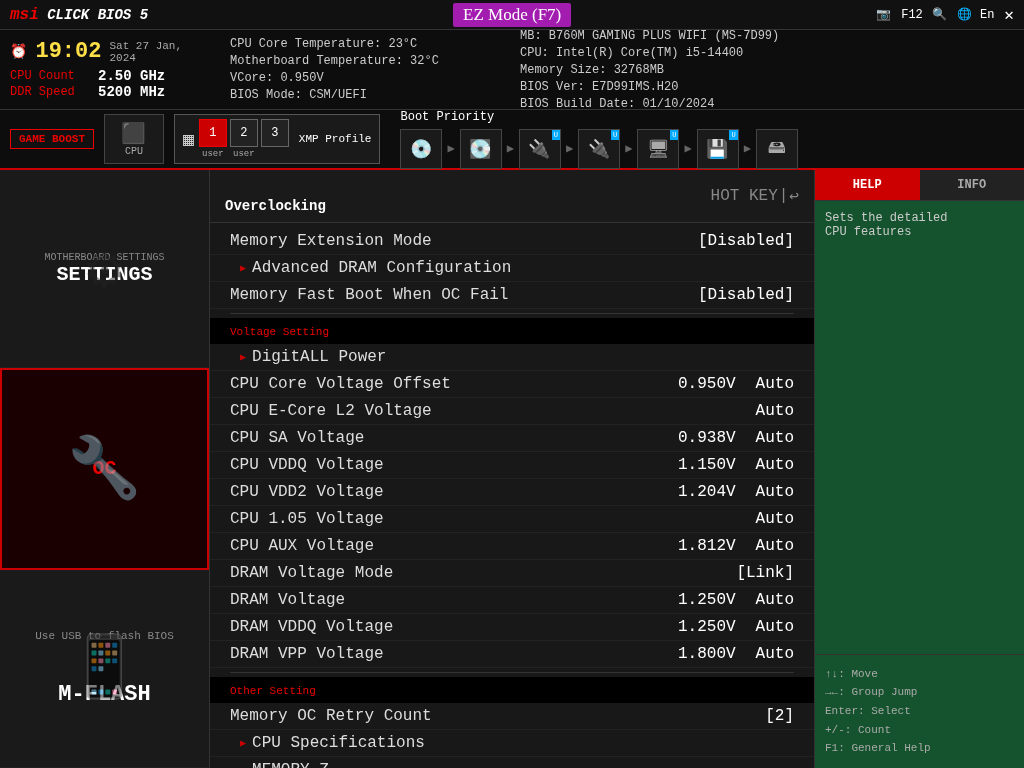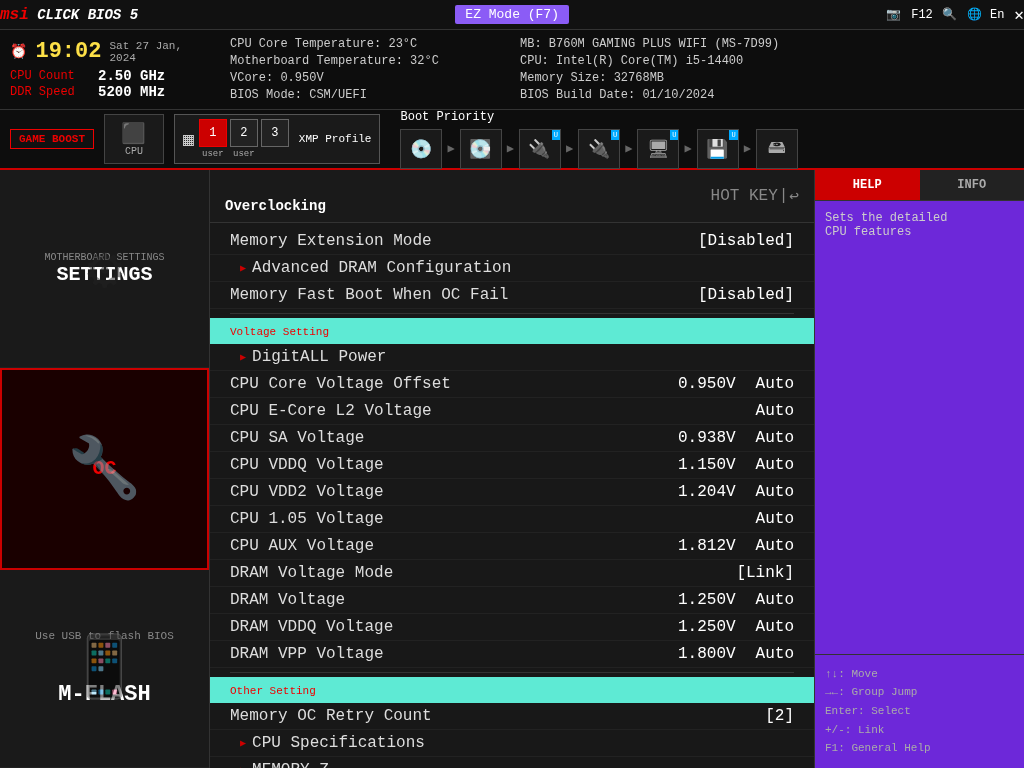--- a/index.html
+++ b/index.html
@@ -13,37 +13,38 @@
     }
 
     
     #top-bar {
       width: 100%;
       height: 30px;
       background: #111;
       display: flex;
       align-items: center;
       justify-content: space-between;
-      padding: 0 0;
+      padding: 0 10px;
       border-bottom: 1px solid #333;
     }
     #logo {
       color: #fff;
       font-weight: bold;
       font-size: 14px;
       font-style: italic;
     }
     #logo span.msi { color: #e00; font-size: 16px; }
     #logo span.bios { color: #fff; }
     #ez-mode {
-      background: #8b5cf6;
+      background: #a21caf;
       color: #fff;
       padding: 2px 10px;
-      font-size: 13px;
+      font-size: 17px;
       border-radius: 2px;
+      font-family: Liberation Serif, serif;
     }
     #top-right {
       display: flex;
       align-items: center;
       gap: 10px;
       font-size: 12px;
     }
     #close-btn {
       color: #fff;
       font-size: 16px;
@@ -281,21 +282,21 @@
       align-items: center;
       padding: 4px 20px;
       font-size: 16px;
       border-bottom: 1px solid #222;
       min-height: 26px;
     }
     .setting-row.highlighted { background: #3a0000; border-left: 3px solid #c00; }
     .setting-row.section-header {
       color: #e00;
       font-size: 11px;
-      background: #5eead4;
+      background: #000000;
       padding: 6px 20px 4px;
       border-bottom: none;
     }
     .setting-row.group-item {
       padding-left: 30px;
       color: #e77;
     }
     .setting-row.group-item::before {
       content: '▶';
       margin-right: 6px;
@@ -307,21 +308,21 @@
     .setting-val.bracketed { color: #fff; }
     .setting-separator {
       height: 1px;
       background: #333;
       margin: 4px 20px;
     }
 
     
     #right-panel {
       width: 210px;
-      background: #6d28d9;
+      background: #14532d;
       border-left: 1px solid #333;
       display: flex;
       flex-direction: column;
     }
     #right-tabs {
       display: flex;
       border-bottom: 1px solid #333;
     }
     .right-tab {
       flex: 1;
@@ -415,20 +416,24 @@
       <span>MB:</span>
       <span>B760M GAMING PLUS WIFI (MS-7D99)</span>
     </div>
     <div>
       <span>CPU:</span>
       <span>Intel(R) Core(TM) i5-14400</span>
     </div>
     <div>
       <span>Memory Size:</span>
       <span>32768MB</span>
+    </div>
+    <div>
+      <span>BIOS Ver:</span>
+      <span>E7D99IMS.H20</span>
     </div>
     <div>
       <span>BIOS Build Date:</span>
       <span>01/10/2024</span>
     </div>
   </div>
 </div>
 
 <div id="mid-bar">
   <span id="game-boost-label">GAME BOOST</span>
@@ -629,18 +634,18 @@
       <div class="right-tab inactive">INFO</div>
     </div>
     <div id="help-content">
       <span style="white-space:pre-line;">Sets the detailed
 CPU features</span>
     </div>
     <div id="key-guide">
       <div>↑↓: Move</div>
       <div>→←: Group Jump</div>
       <div>Enter: Select</div>
-      <div>+/-: Link</div>
+      <div>+/-: Count</div>
       <div>F1: General Help</div>
     </div>
   </div>
 
 </div>
 
 </body></html>

